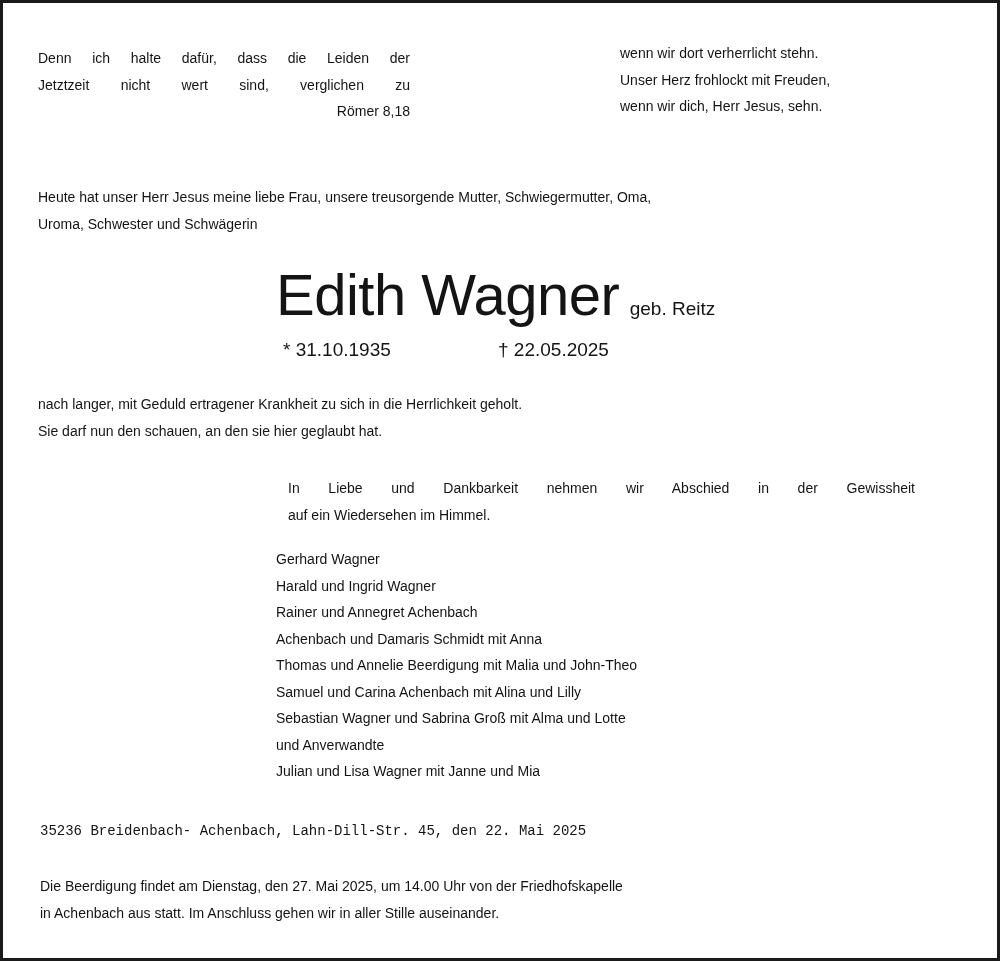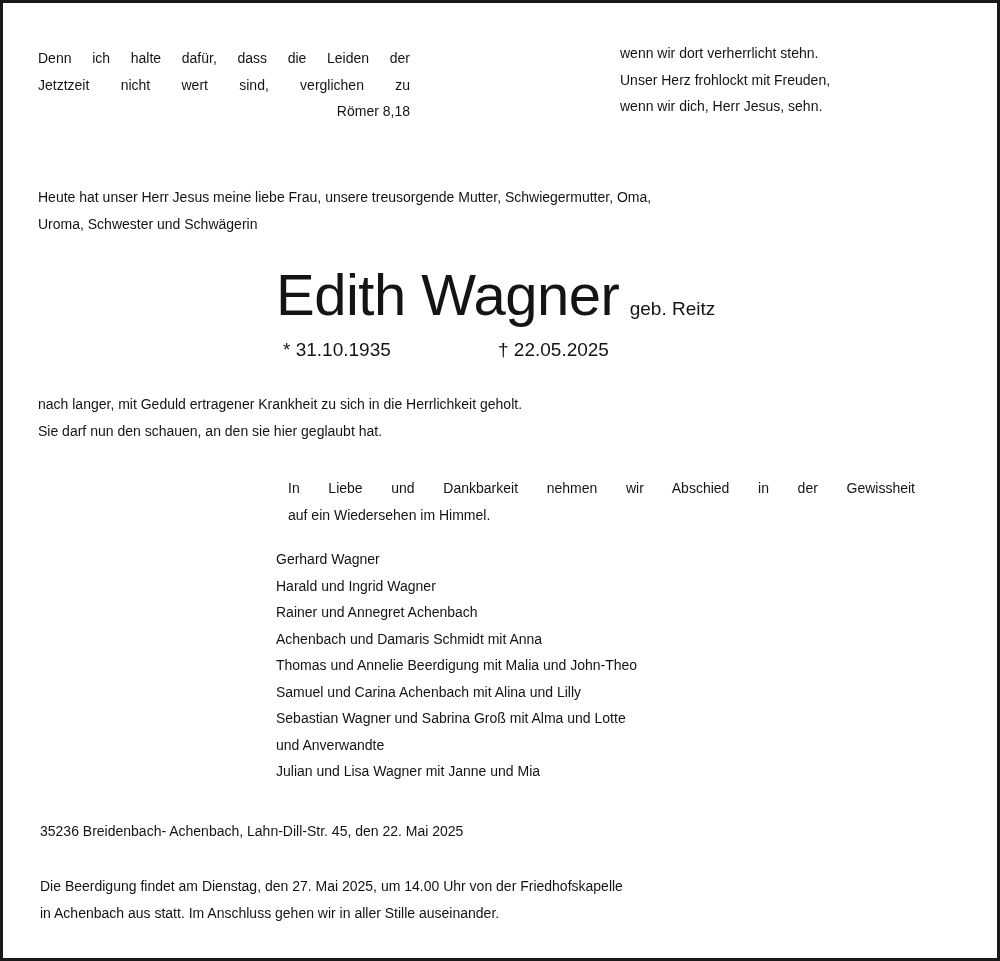--- a/index.html
+++ b/index.html
@@ -22,21 +22,21 @@
   .maiden { font-size:19px; display:inline-block; margin-left:6px; }
   .born { left:283px; top:339px; font-size:19px; }
   .died { left:498px; top:339px; font-size:19px; }
   .after { left:38px; top:391px; }
   .after .line { display:block; }
   .farewell { left:276px; top:475px; width:627px;margin-left:12px; }
   .farewell .line { display:block; text-align:justify; text-align-last:justify; }
   .farewell .line.last { text-align-last:left; }
   .mourners { left:276px; top:546px; }
   .mourners .line { display:block; }
-  .place { left:40px; top:818px; }
+  .place { left:40px; top:818px;font-family:Liberation Mono, monospace; }
   .funeral { left:40px; top:873px; }
   .funeral .line { display:block; }
 </style>
 </head>
 <body>
 
 <div class="frame"></div>
 
 <div class="abs txt verse-left">
   <span class="line">Denn ich halte dafür, dass die Leiden der</span>

